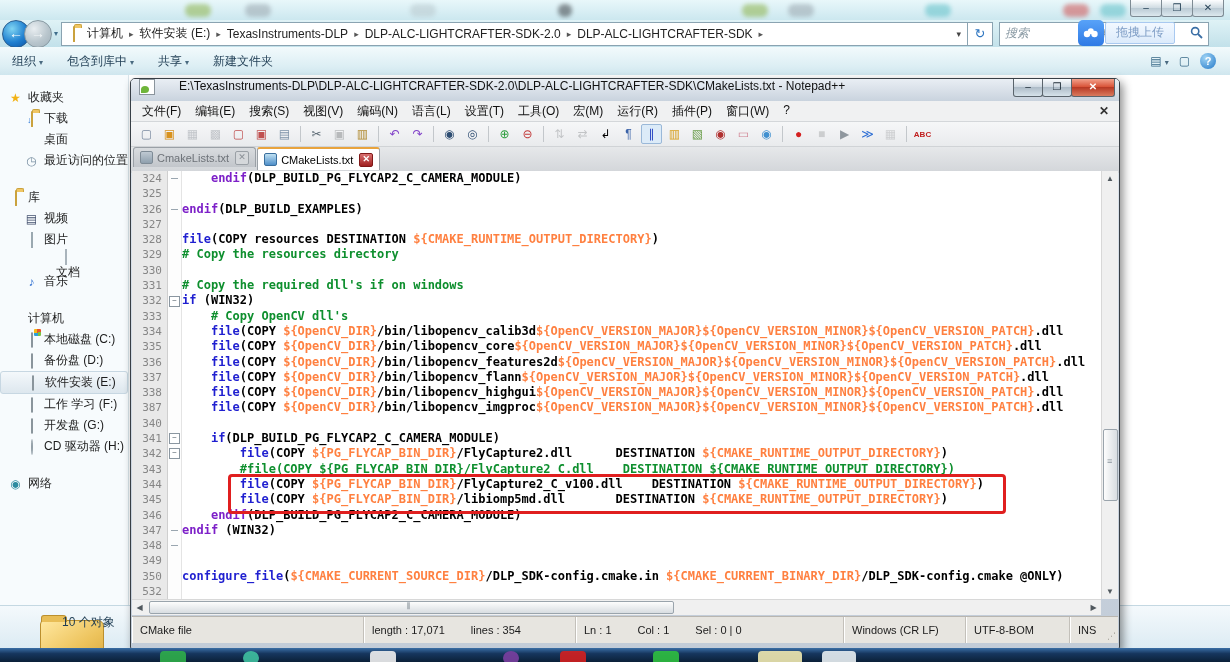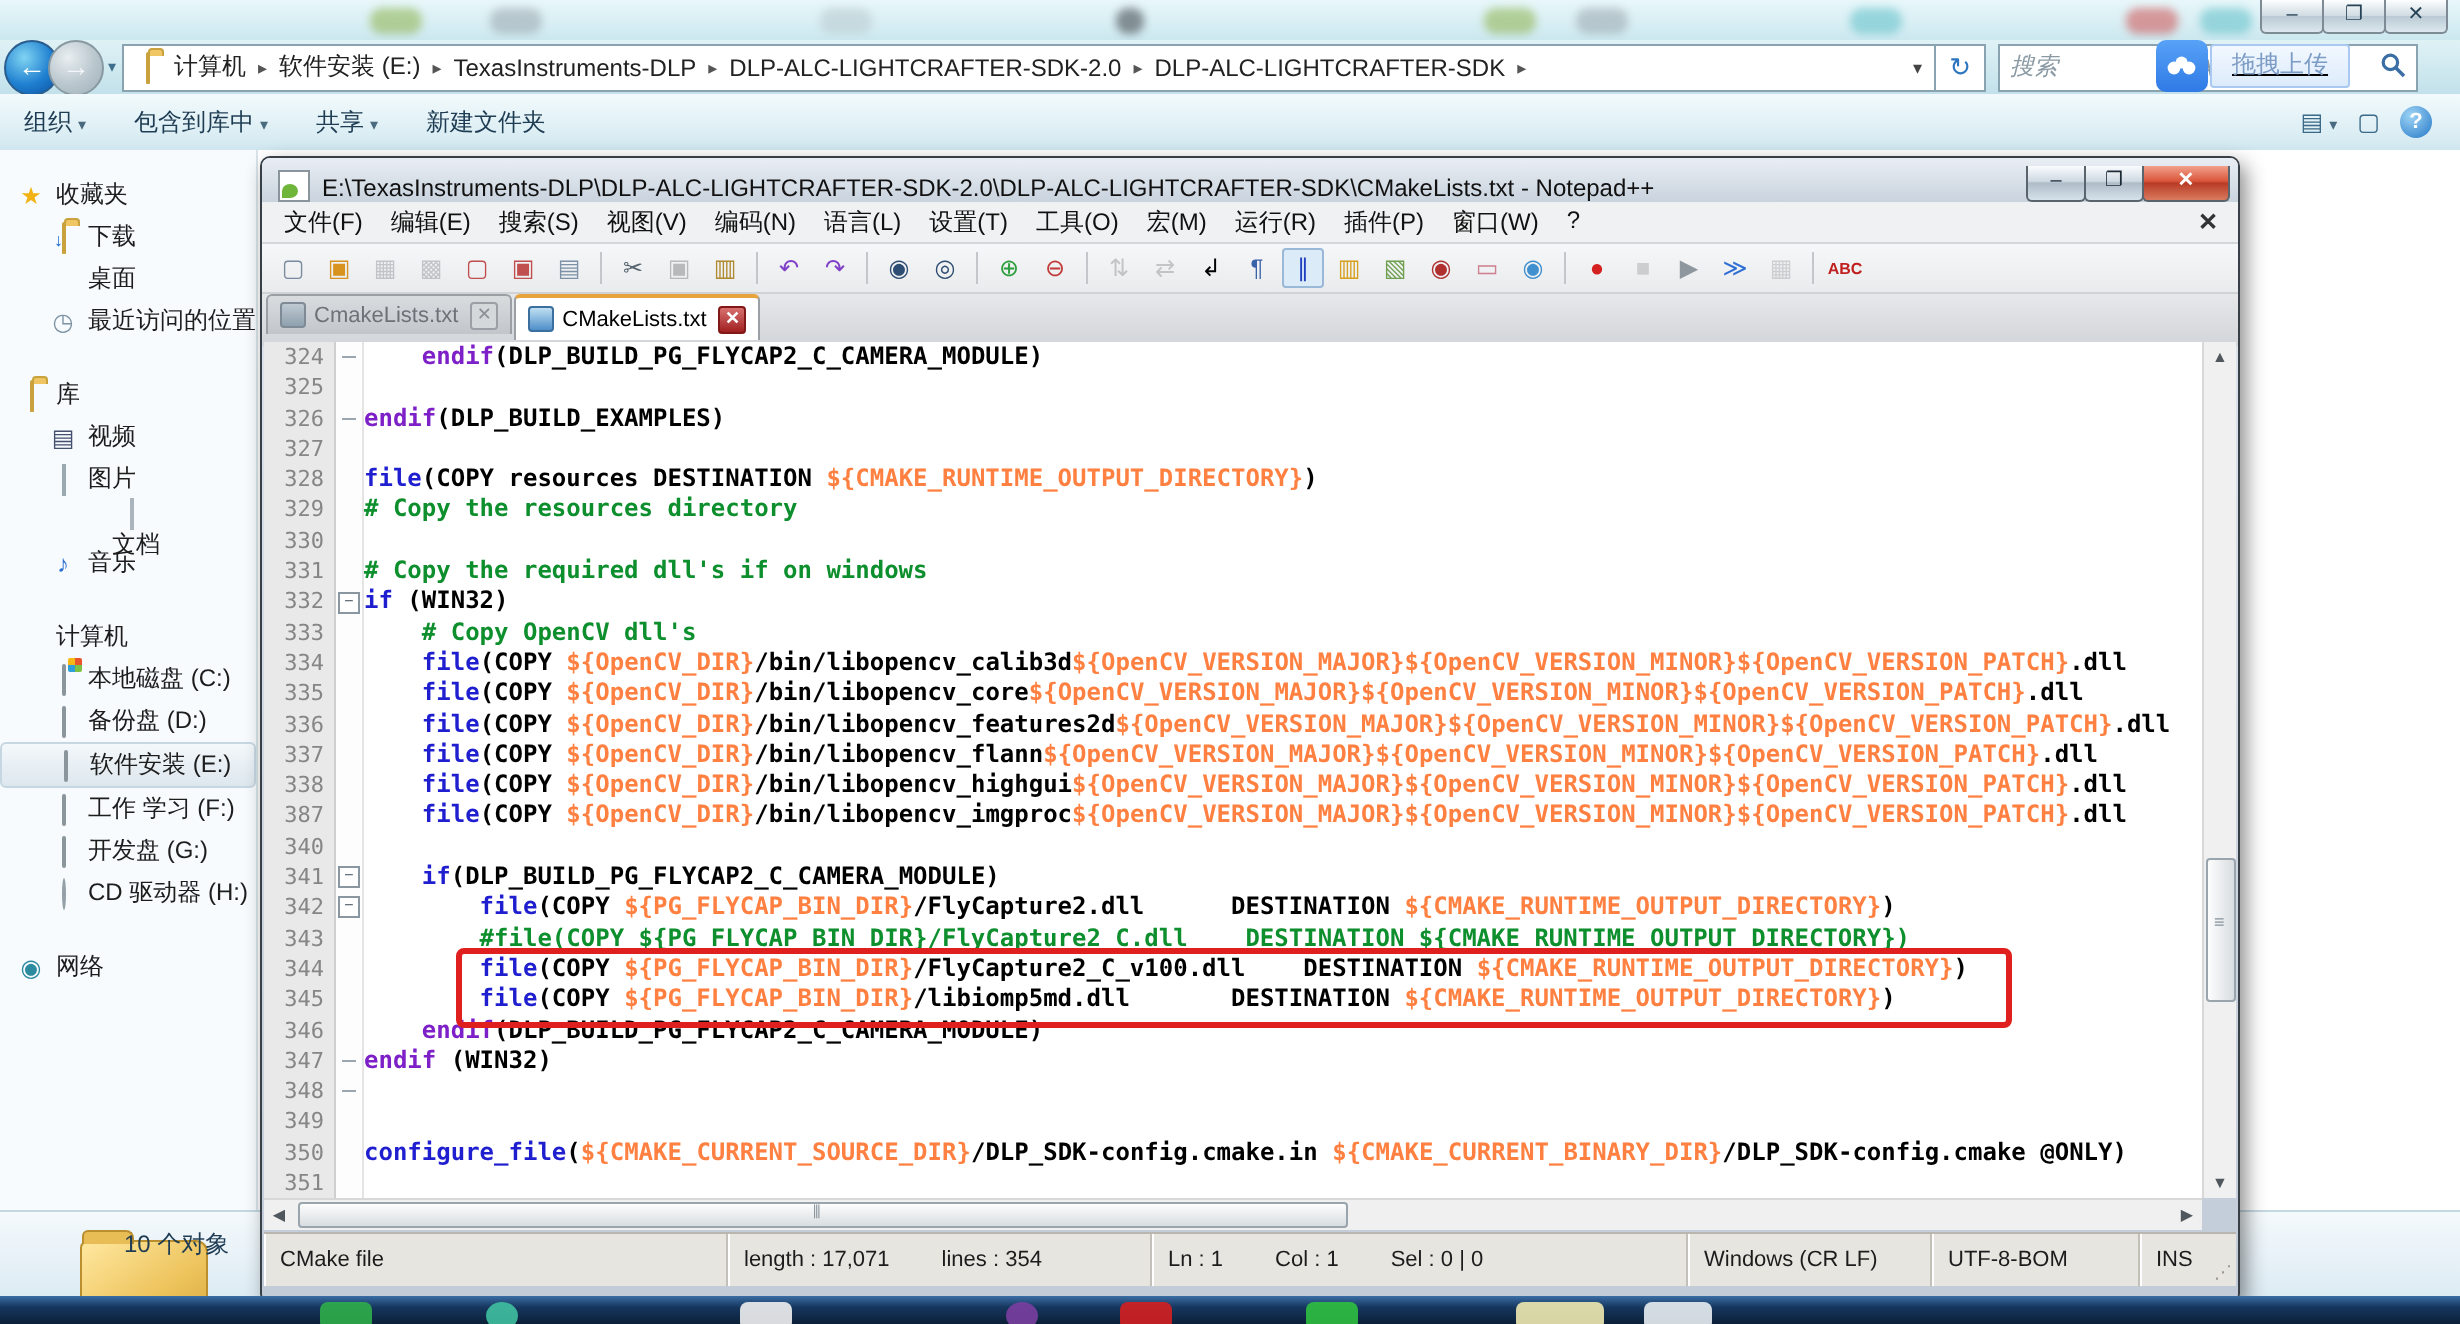--- a/index.html
+++ b/index.html
@@ -24,21 +24,21 @@
     display:flex;align-items:center;font-size:12px;color:#222;overflow:hidden;}
   .crumb{padding:0 4px;white-space:nowrap;}
   .crumb-sep{color:#555;font-size:9px;padding:0 2px;}
   .crumb-end{margin-left:auto;color:#444;font-size:9px;padding:0 6px;}
   .refresh-btn{width:24px;height:22px;background:#fff;border:1px solid #8aa3b1;border-left:none;
     color:#2f76c0;text-align:center;line-height:21px;font-size:13px;flex:0 0 auto;}
   .search-box{flex:0 0 auto;margin-left:6px;width:208px;height:22px;background:#fff;border:1px solid #8aa3b1;
     display:flex;align-items:center;position:relative;font-size:12px;}
   .search-hint{color:#8a9aa4;font-style:italic;padding-left:5px;white-space:nowrap;}
   .mag-icon{margin-left:auto;padding-right:5px;flex:0 0 auto;}
-  .upload-overlay{position:absolute;left:78px;top:-3px;display:flex;align-items:center;z-index:6;text-decoration:underline;}
+  .upload-overlay{position:absolute;left:78px;top:-3px;display:flex;align-items:center;z-index:6;}
   .pan-icon{width:26px;height:26px;border-radius:5px;background:linear-gradient(#58a2f8,#2f7ae5);
     display:flex;align-items:center;justify-content:center;}
   .upload-pill{height:20px;border:1px solid #a9c9f0;background:linear-gradient(#f2f8ff,#dcebfb);
     color:#7d9cc5;font-size:12px;line-height:19px;padding:0 10px;border-radius:2px;margin-left:1px;}
   .tool-row{position:absolute;left:0;top:47px;width:1230px;height:28px;
     background:linear-gradient(#f2fafc,#dceef4 70%,#cfe6ee);border-bottom:1px solid #b9d3dd;
     display:flex;align-items:center;font-size:12px;color:#1e3c53;}
   .tool-item{padding:0 12px;white-space:nowrap;}
   .tool-dd{font-size:8px;color:#4a6a80;padding-left:3px;}
   .tool-right{margin-left:auto;display:flex;align-items:center;padding-right:14px;gap:10px;color:#3a6a88;font-size:12px;}
@@ -85,22 +85,22 @@
     background:#e8bd55;border-radius:3px 4px 0 0;border:1px solid #bb8f2e;border-bottom:none;}
   .obj-count{position:absolute;left:62px;top:8px;font-size:12px;color:#1e3c53;}
   .taskbar{position:absolute;left:0;top:648px;width:1230px;height:14px;z-index:40;
     background:linear-gradient(#3a6ea5,#16365e 40%,#0b2038);overflow:hidden;}
   .tb-blob{position:absolute;top:3px;width:26px;height:14px;border-radius:4px;opacity:.9;}
   
   .npp{position:absolute;left:130px;top:78px;width:988px;height:570px;z-index:20;
     border:1px solid #383f46;border-radius:5px 5px 3px 3px;
     box-shadow:3px 4px 10px rgba(0,0,0,.45);
     background:linear-gradient(#dfe6ee,#c2ccd8);overflow:hidden;}
-  .npp-title{height:22px;display:flex;align-items:flex-end;padding:0 4px 0 8px;
-    background:linear-gradient(#e9eef4,#c9d3de);font-size:12px;color:#111;}
+  .npp-title{height:22px;display:flex;align-items:flex-start;padding:0 4px 0 8px;
+    background:linear-gradient(#e9eef4,#c9d3de);font-size:12px;color:#111;gap:18px;}
   .npp-ico{width:14px;height:14px;background:#fff;border:1px solid #8a949c;position:relative;margin-right:6px;flex:0 0 auto;}
   .npp-ico::after{content:"";position:absolute;left:1px;bottom:1px;width:8px;height:7px;border-radius:50% 50% 50% 0;background:#6fb53a;}
   .npp-title .t{white-space:nowrap;overflow:hidden;flex:1 1 auto;}
   .cap-btns{display:flex;flex:0 0 auto;margin-left:6px;}
   .cap{width:28px;height:17px;border:1px solid #5a646c;border-top:none;border-radius:0 0 3px 3px;
     background:linear-gradient(#fafcfe,#cfd9e2 45%,#aebcc8 50%,#d6e2ea);
     color:#1c2a35;font-size:10px;line-height:16px;text-align:center;margin-left:-1px;}
   .cap.close{background:linear-gradient(#f husk);}
   .cap.close{background:linear-gradient(#f2a18c,#d9553a 45%,#b83а25 50%,#d97a5e);color:#fff;width:42px;
     background:linear-gradient(#f2a18c,#d9553a 45%,#b83a25 50%,#d97a5e);font-weight:bold;}
@@ -437,21 +437,21 @@
         <div class="ln">341</div>
         <div class="ln">342</div>
         <div class="ln">343</div>
         <div class="ln">344</div>
         <div class="ln">345</div>
         <div class="ln">346</div>
         <div class="ln">347</div>
         <div class="ln">348</div>
         <div class="ln">349</div>
         <div class="ln">350</div>
-        <div class="ln">351</div>
+        <div class="ln">532</div>
       </div>
     <div class="foldcol" id="foldcol">
         <div class="fm">
           <span class="fend"></span>
         </div>
         <div class="fm"></div>
         <div class="fm">
           <span class="fend"></span>
         </div>
         <div class="fm"></div>

